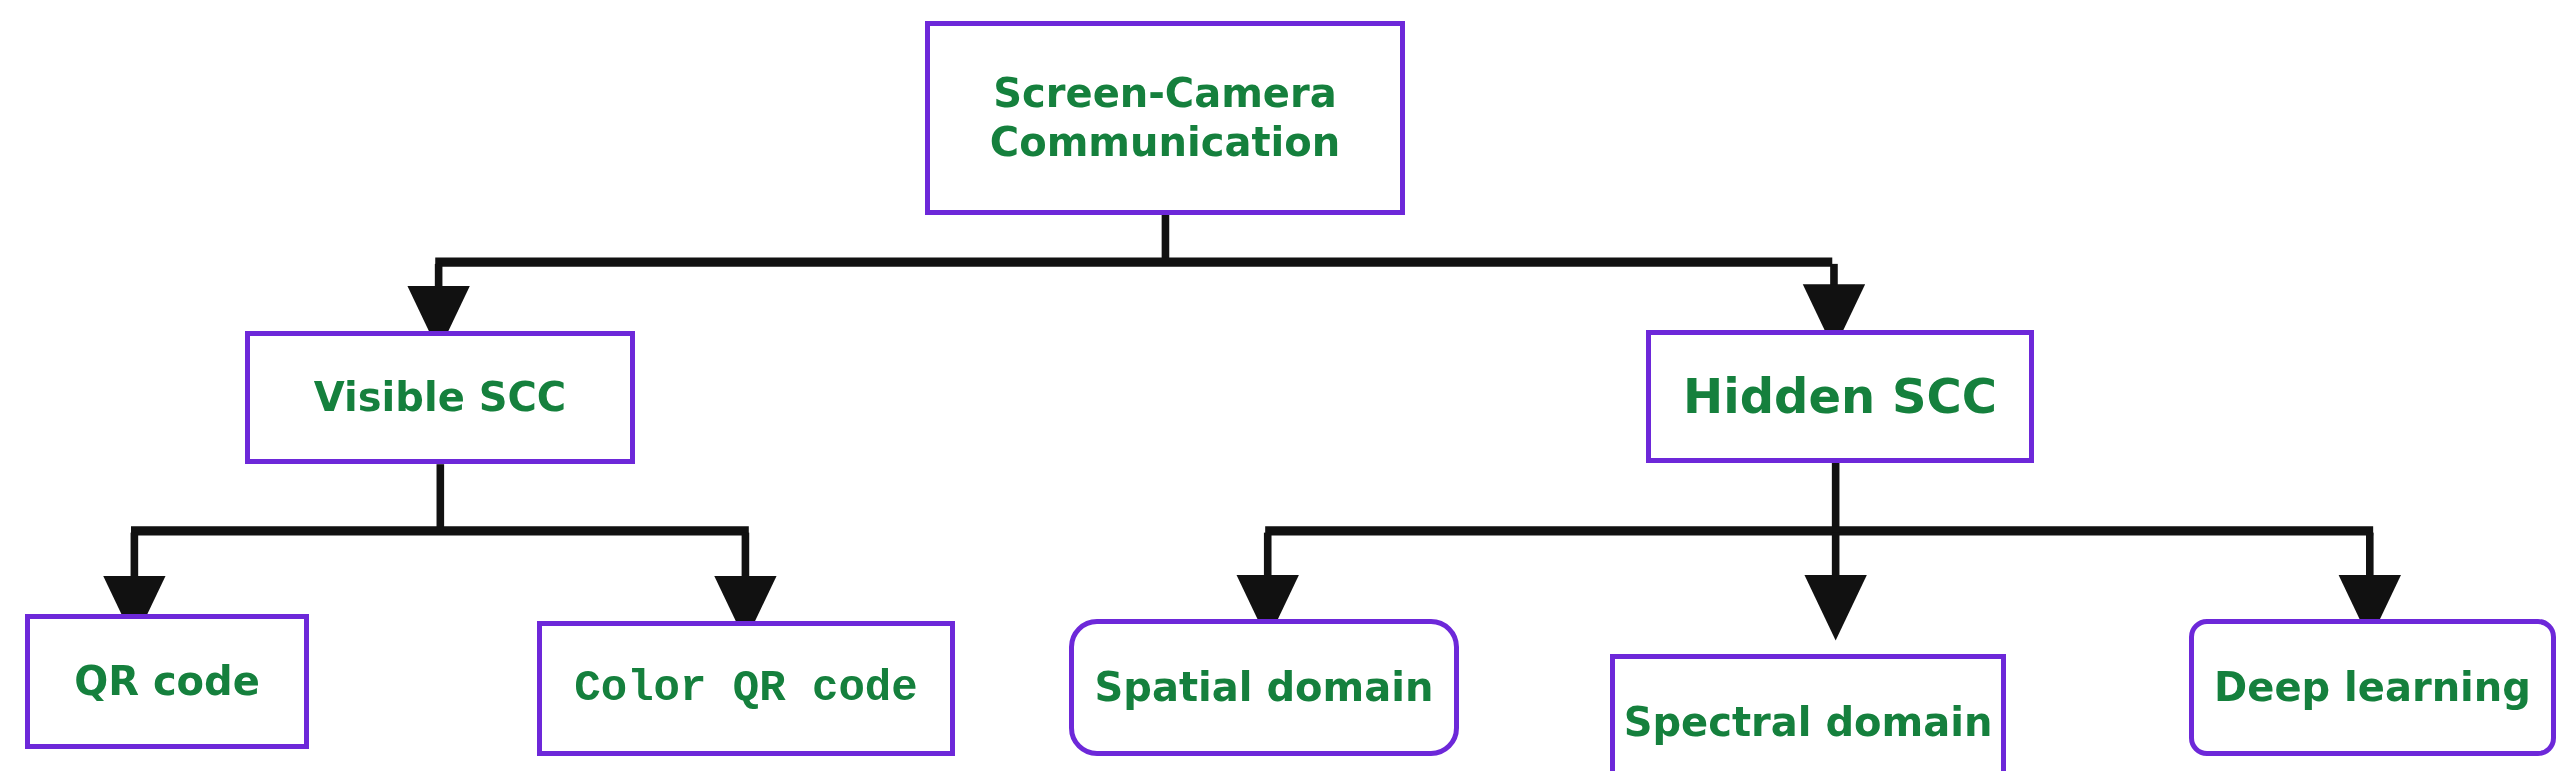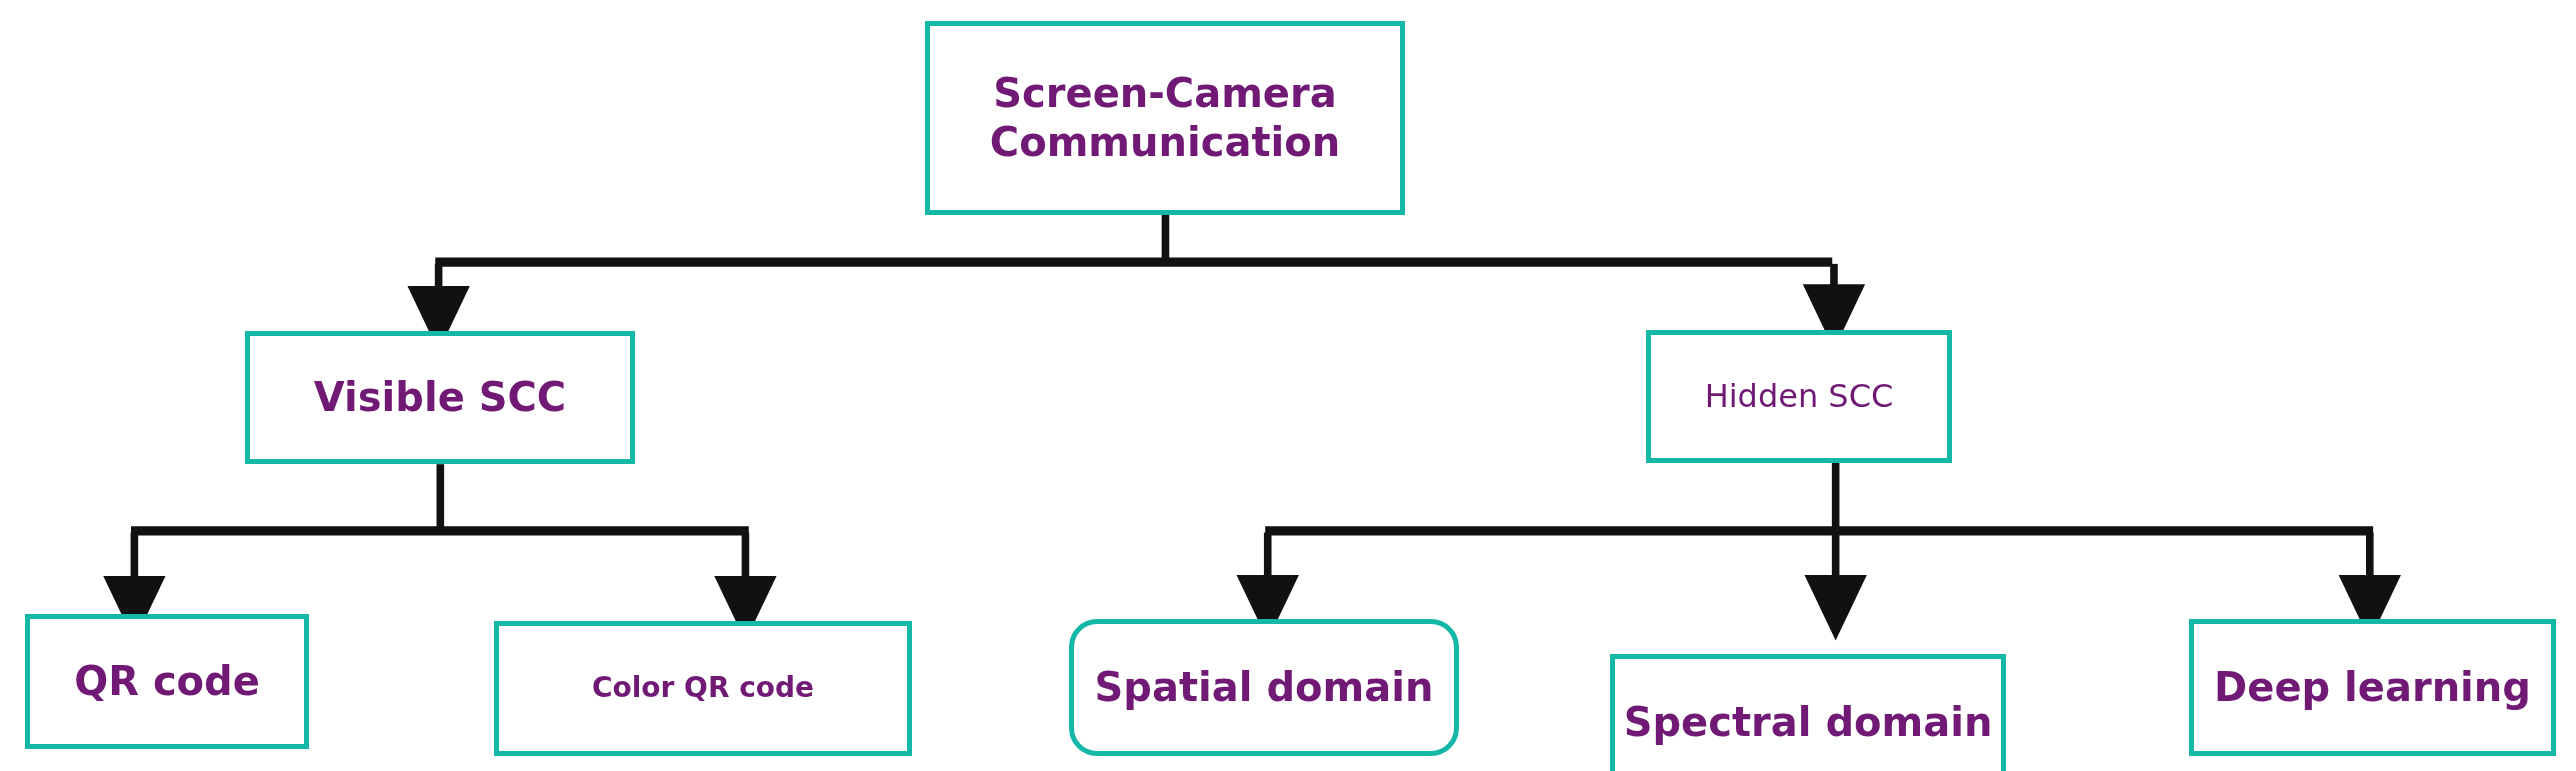--- a/index.html
+++ b/index.html
@@ -11,67 +11,69 @@
     position: relative;
     width: 2576px;
     height: 772px;
     background: #ffffff;
     overflow: hidden;
     font-family: "DejaVu Sans", "Liberation Sans", sans-serif;
   }
   .node {
     position: absolute;
     box-sizing: border-box;
-    border: 5px solid #14b8a6;
+    border: 5px solid #6d28d9;
     background: #ffffff;
     display: flex;
     align-items: center;
     justify-content: center;
     text-align: center;
-    color: #701a75;
+    color: #15803d;
     font-weight: 700;
     line-height: 1.22;
     white-space: pre-line;
   }
   
   #node-root {
     left: 925px; top: 21px; width: 480px; height: 194px;
     font-size: 40px;
   }
   
   #node-visible-scc {
     left: 245px; top: 331px; width: 390px; height: 133px;
     font-size: 40px;
   }
   #node-hidden-scc {
-    left: 1646px; top: 330px; width: 306px; height: 133px;
-    font-size: 32px;
-    font-weight: 400;
+    left: 1646px; top: 330px; width: 388px; height: 133px;
+    font-size: 48px;
+    font-weight: 700;
   }
   
   #node-qr-code {
     left: 25px; top: 614px; width: 284px; height: 135px;
     font-size: 40px;
   }
   #node-color-qr-code {
-    left: 494px; top: 621px; width: 418px; height: 135px;
-    font-size: 28px;
+    left: 537px; top: 621px; width: 418px; height: 135px;
+    font-size: 44px;
+    font-family: Liberation Mono, monospace;
   }
   #node-spatial-domain {
     left: 1069px; top: 619px; width: 390px; height: 137px;
     font-size: 40px;
     border-radius: 28px;
   }
   #node-spectral-domain {
     left: 1610px; top: 654px; width: 396px; height: 137px;
     font-size: 40px;
   }
   #node-deep-learning {
     left: 2189px; top: 619px; width: 367px; height: 137px;
     font-size: 40px;
+    border-radius: 18px;
   }
   
   #edges {
     position: absolute;
     left: 0; top: 0;
     width: 2576px; height: 772px;
     pointer-events: none;
   }
 </style>
 </head>

